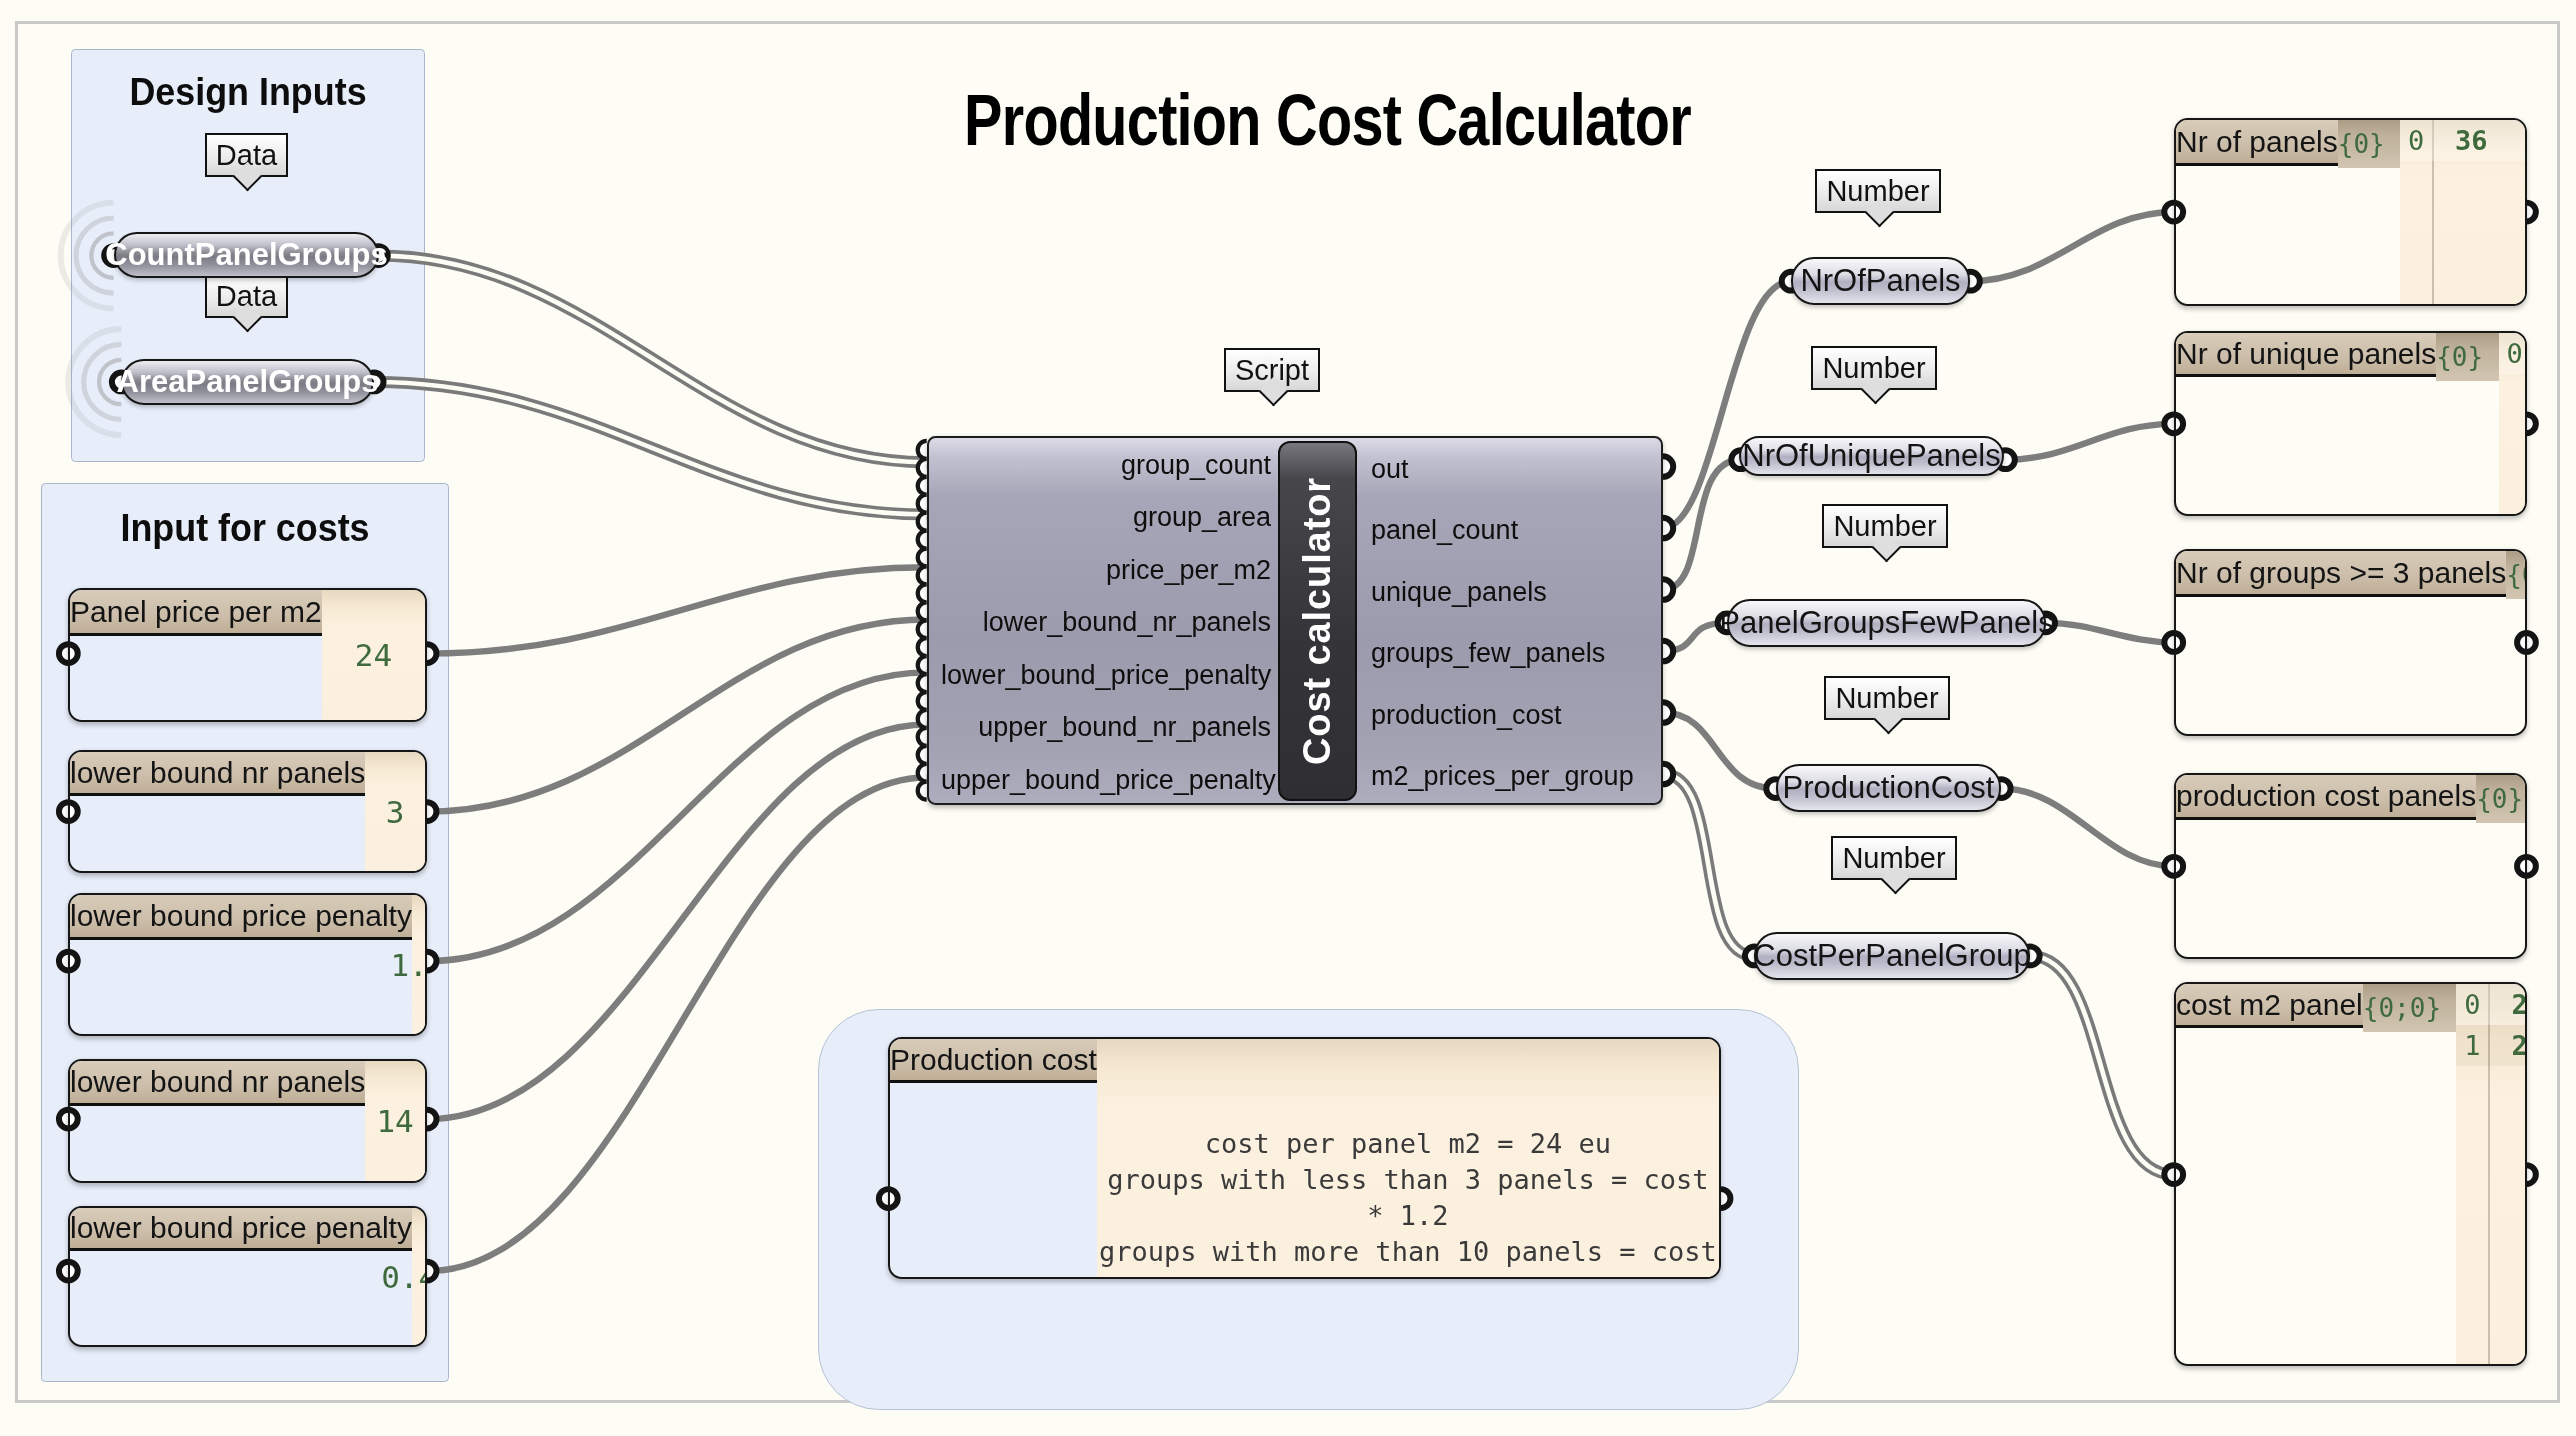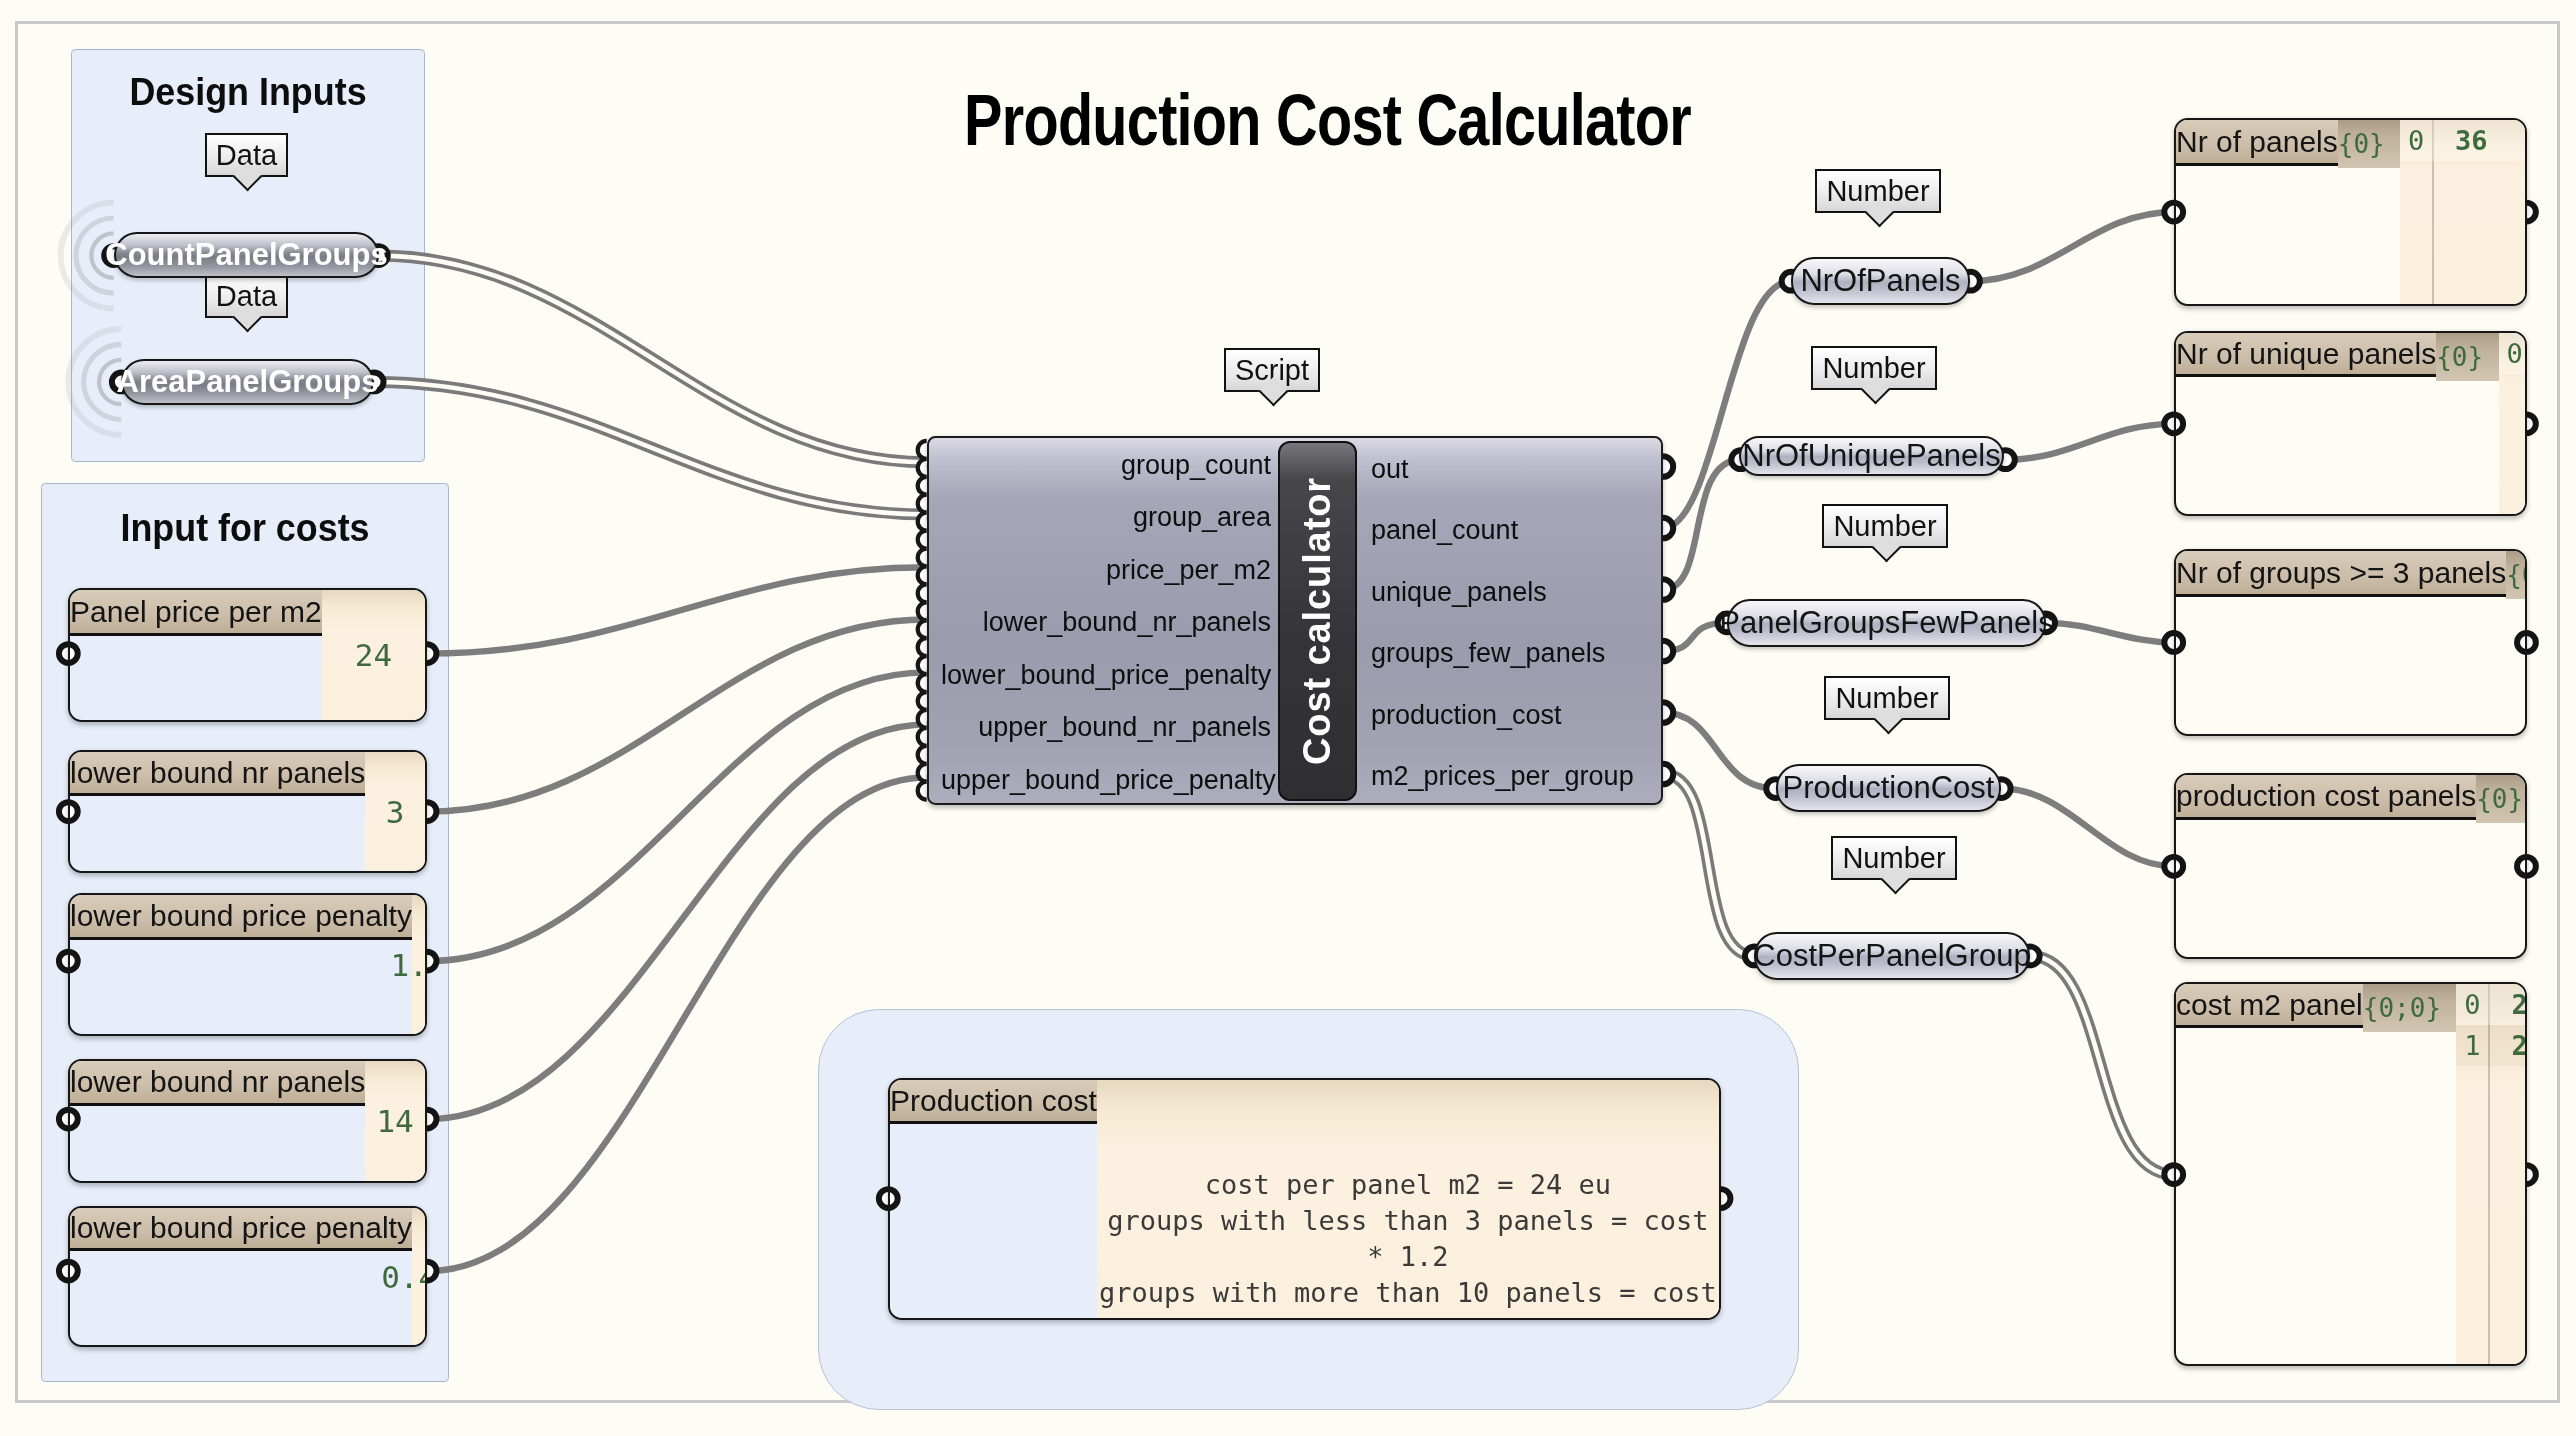--- a/index.html
+++ b/index.html
@@ -379,21 +379,21 @@
         <span class="idx">0</span>
         <span class="val">22.8</span>
         </div>
       <div class="prow r1" style="top:41px;">
         <span class="idx">1</span>
         <span class="val">22.8</span>
         </div>
     </div>
   </div>
 
-  <div class="comp gh-box" style="left:888px;top:1078px;width:833px;height:242px;">
+  <div class="comp gh-box" style="left:888px;top:1037px;width:833px;height:242px;">
     <div class="gh-head" style="height:41px;">
       <span>Production cost</span>
       </div>
     <div class="gh-body">
       <div class="note-lines" style="top:87px;">
         <div>cost per panel m2 = 24 eu</div>
         <div>groups with less than 3 panels = cost * 1.2</div>
         <div>groups with more than 10 panels = cost * 1.37</div>
       </div>
     </div>

